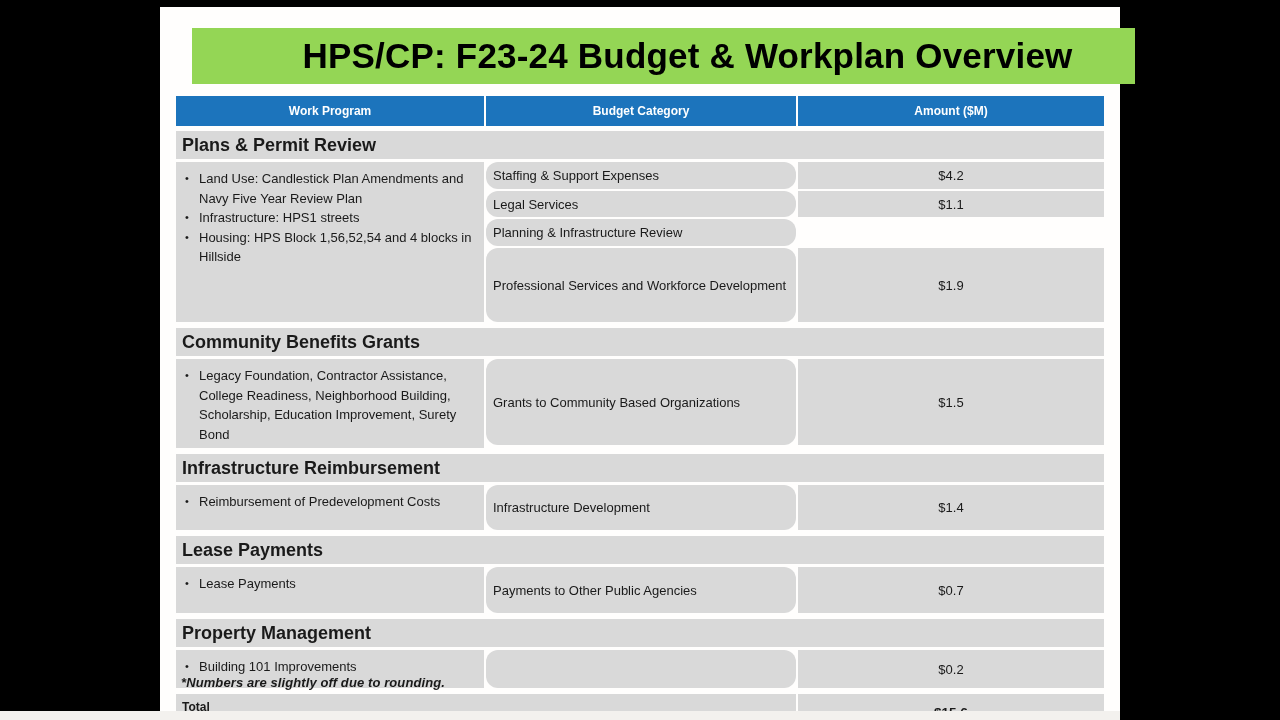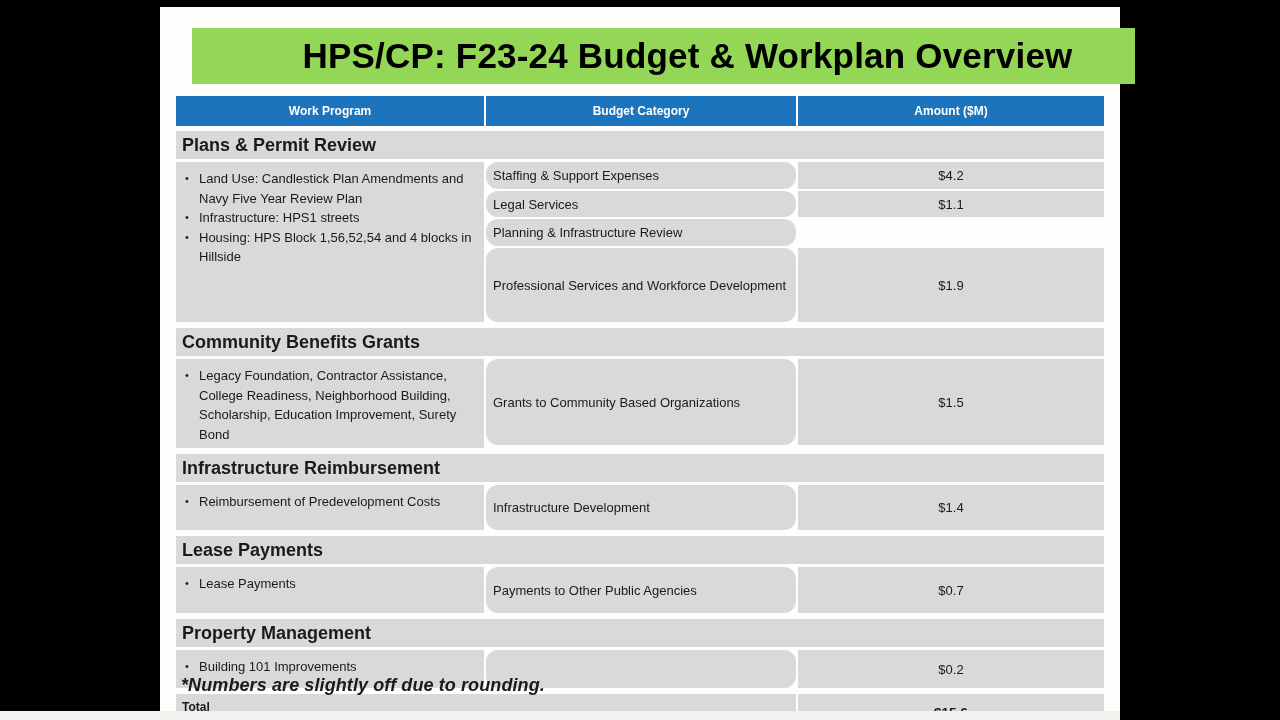--- a/index.html
+++ b/index.html
@@ -49,21 +49,21 @@
   .sub{display:flex;gap:2px;}
   .c2{width:310px;display:flex;align-items:center;padding-left:7px;line-height:17px;border-radius:12px;}
   .c3{width:306px;display:flex;align-items:center;justify-content:center;}
   .bullet-item{position:relative;padding-left:17px;line-height:19.5px;}
   .bullet-item .b{position:absolute;left:3px;top:0;font-size:11px;}
   .trow{display:flex;gap:2px;margin-top:6px;}
   .tleft{width:620px;height:26px;display:flex;align-items:center;padding-left:6px;font-weight:bold;font-size:12px;}
   .tamt{height:36px;font-weight:bold;font-size:13.5px;}
   .footnote{
     position:absolute;left:21px;top:668px;z-index:2;
-    font-size:18px;font-style:italic;font-weight:bold;color:#1a1a1a;
+    font-size:13px;font-style:italic;font-weight:bold;color:#1a1a1a;
     letter-spacing:0.1px;
   }
 </style>
 </head>
 <body>
 
 <div class="slide">
 
   <div class="banner">
     <h1>HPS/CP: F23-24 Budget &amp; Workplan Overview</h1>

